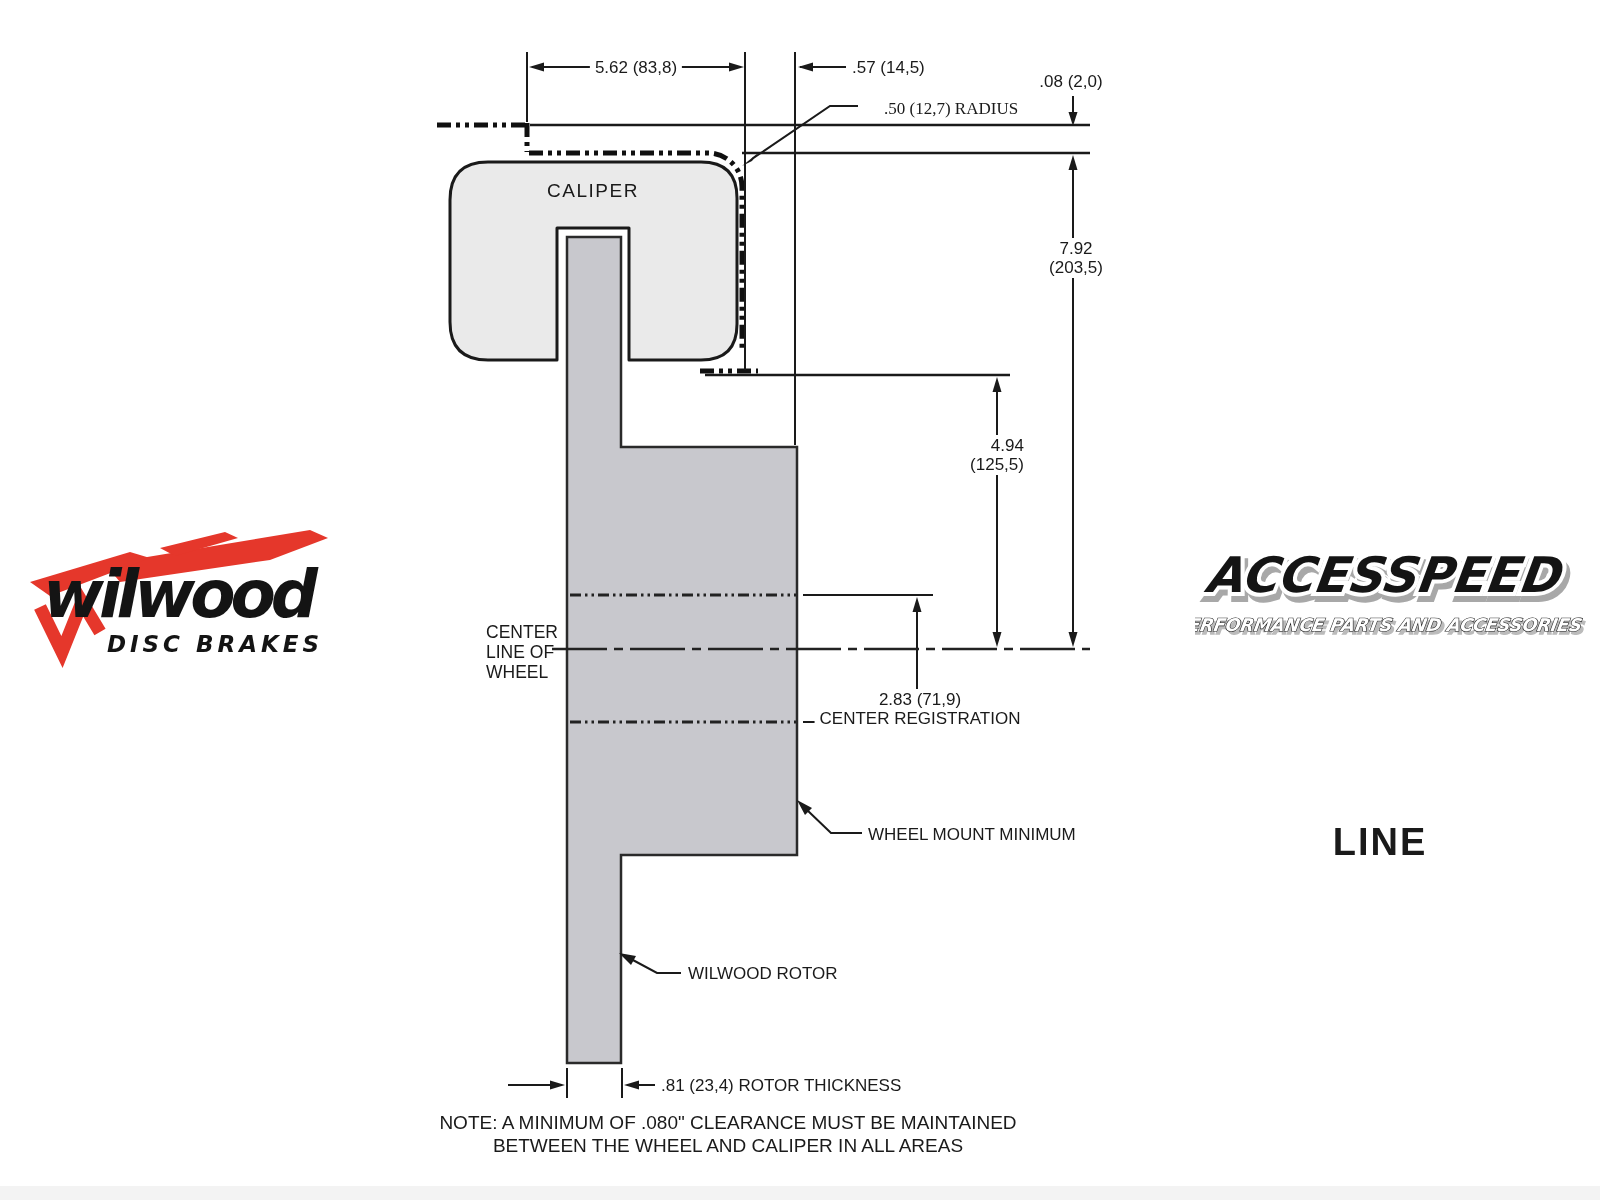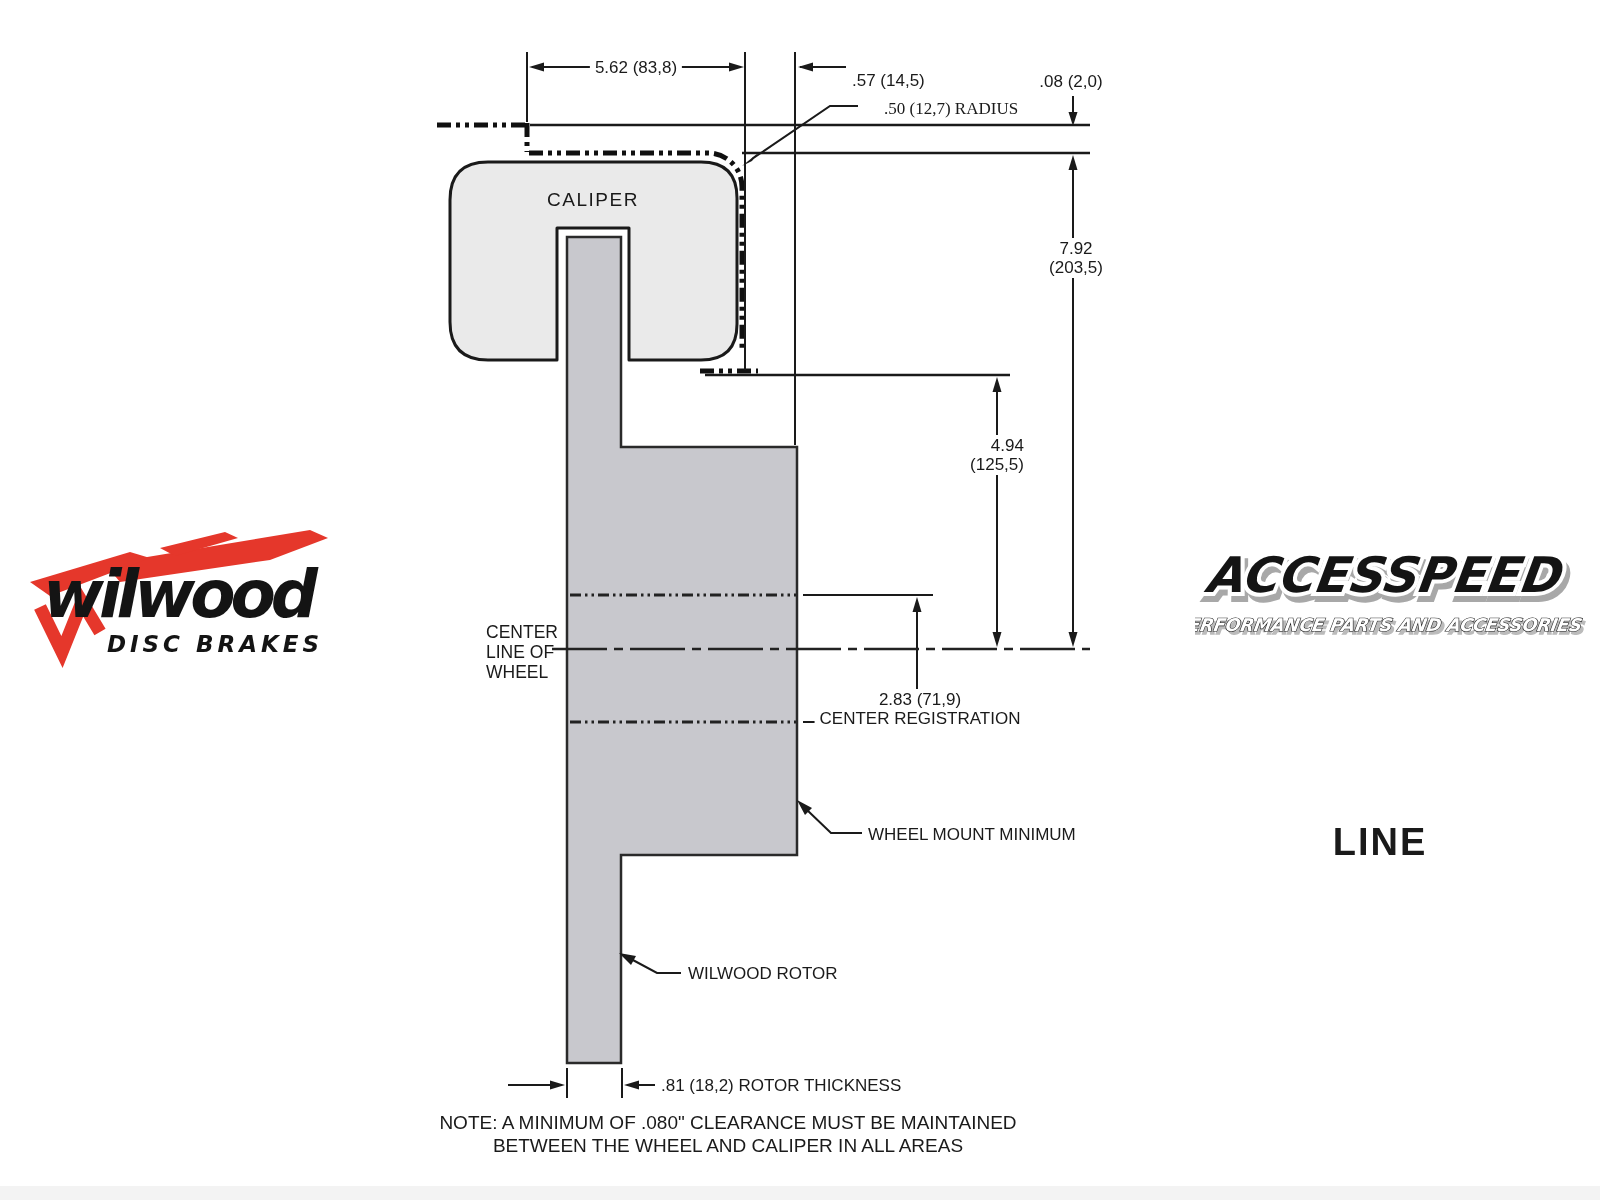--- a/index.html
+++ b/index.html
@@ -66,37 +66,37 @@
     <polygon class="ah" points="997,647 992.5,632 1001.5,632"></polygon>
     <polygon class="ah" points="917,597 912.5,612 921.5,612"></polygon>
     <polygon class="ah" points="917,720 912.5,705 921.5,705"></polygon>
     <polygon class="ah" points="565,1085 550,1080.5 550,1089.5"></polygon>
     <polygon class="ah" points="624,1085 639,1080.5 639,1089.5"></polygon>
     <polygon class="ah" points="742,166 758,153 752,161"></polygon>
     <polygon class="ah" points="797,800 812,808 805,815"></polygon>
     <polygon class="ah" points="619,953 636,956 631,965"></polygon>
   </svg>
 
-  <div class="lbl ctr caliper-lbl" style="left:593px;top:199px;">CALIPER</div>
+  <div class="lbl ctr caliper-lbl" style="left:593px;top:190px;">CALIPER</div>
   <div class="lbl ctr mask" style="left:636px;top:67px;">5.62 (83,8)</div>
-  <div class="lbl vctr" style="left:852px;top:80px;">.57 (14,5)</div>
+  <div class="lbl vctr" style="left:852px;top:67px;">.57 (14,5)</div>
   <div class="lbl ctr" style="left:1071px;top:81px;">.08 (2,0)</div>
   <div class="lbl vctr" style="left:884px;top:108px;font-family:Liberation Serif, serif;">.50 (12,7) RADIUS</div>
 
   <div class="lbl ctr mask" style="left:1076px;top:258px;text-align:center;"><span>7.92</span><br><span>(203,5)</span></div>
   <div class="lbl ctr mask" style="left:997px;top:455px;text-align:right;"><span>4.94</span><br><span>(125,5)</span></div>
 
   <div class="lbl ctr mask" style="left:920px;top:679px;text-align:center;margin-top:30px;"><span>2.83 (71,9)</span><br><span>CENTER REGISTRATION</span></div>
 
   <div class="lbl clw prelines" style="left:462px;top:622px;">CENTER
 LINE OF
 WHEEL</div>
   <div class="lbl vctr" style="left:868px;top:834px;">WHEEL MOUNT MINIMUM</div>
   <div class="lbl vctr" style="left:688px;top:973px;">WILWOOD ROTOR</div>
-  <div class="lbl vctr" style="left:661px;top:1085px;">.81 (18,2) ROTOR THICKNESS</div>
+  <div class="lbl vctr" style="left:661px;top:1085px;">.81 (23,4) ROTOR THICKNESS</div>
 
   <div class="lbl note" style="left:728px;top:1112px;">NOTE: A MINIMUM OF .080" CLEARANCE MUST BE MAINTAINED
 BETWEEN THE WHEEL AND CALIPER IN ALL AREAS</div>
 
   <svg class="draw" style="left:10px;top:512px;" width="345" height="160" viewBox="0 0 345 160">
     <polygon points="95,52 300,18 318,26 260,48 110,70" fill="var(--red)"></polygon>
     <polygon points="20,70 120,40 140,46 40,84" fill="var(--red)"></polygon>
     <path d="M 30,95 L 52,140 L 72,90 L 90,120" stroke="var(--red)" stroke-width="13" fill="none"></path>
     <polygon points="150,36 215,20 228,26 165,44" fill="var(--red)"></polygon>
     <text x="168" y="105" text-anchor="middle" font-family="DejaVu Sans, sans-serif" font-size="66" font-weight="bold" font-style="italic" letter-spacing="-5" fill="var(--logo_black)">wilwood</text>

